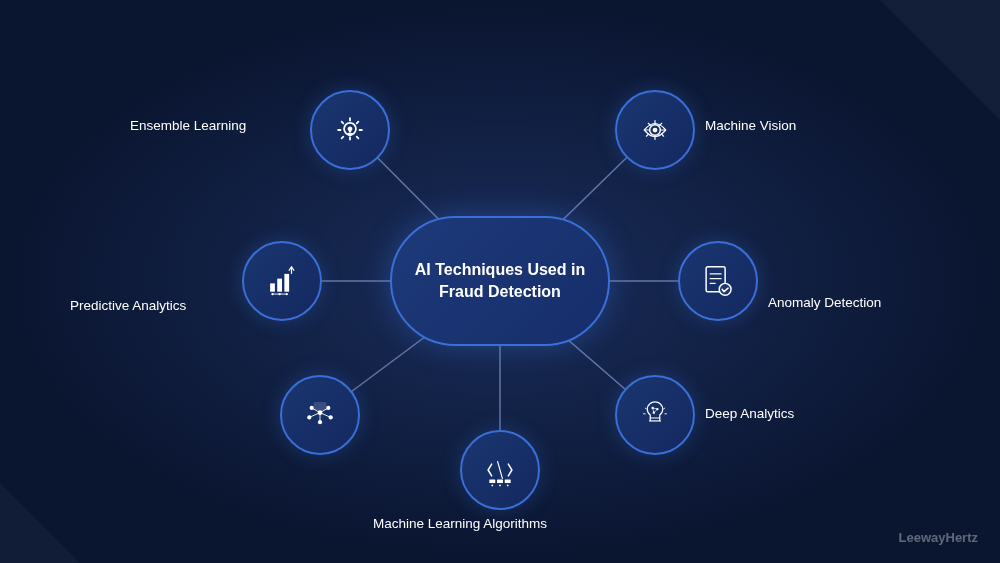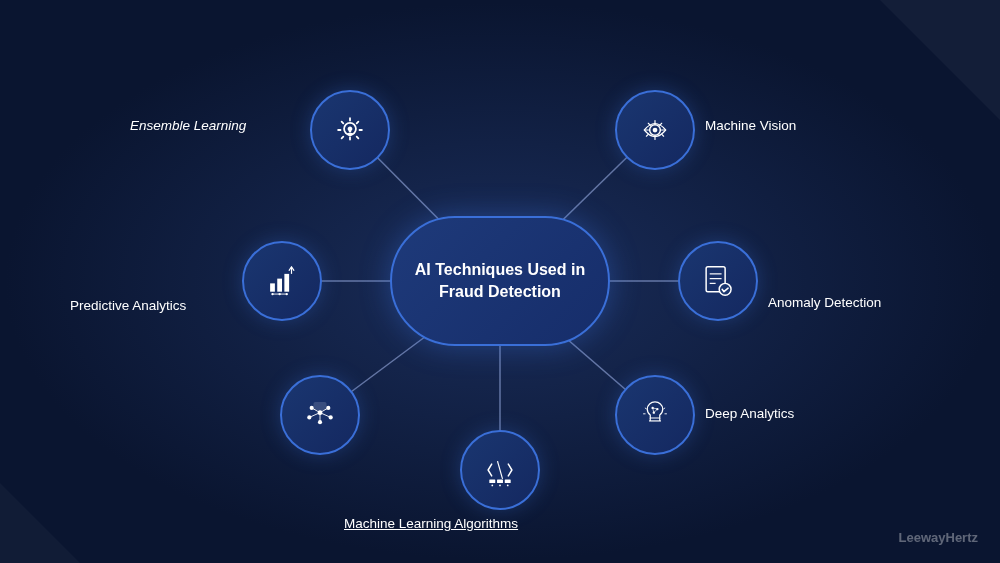--- a/index.html
+++ b/index.html
@@ -154,21 +154,21 @@
   <div class="sat-node" style="left:310px;top:90px;">
     <svg viewBox="0 0 64 64" fill="white">
 
       <circle cx="32" cy="30" r="10" stroke="white" stroke-width="3" fill="none"></circle>
       <path d="M32 16v-4M32 48v-4M16 32h-4M52 32h-4M20.7 20.7l-2.8-2.8M46.1 46.1l-2.8-2.8M20.7 43.3l-2.8 2.8M46.1 17.9l-2.8 2.8" stroke="white" stroke-width="3" fill="none" stroke-linecap="round"></path>
       <path d="M28 30c0-2.2 1.8-4 4-4s4 1.8 4 4c0 1.5-.9 2.8-2 3.5V36h-4v-2.5c-1.1-.7-2-2-2-3.5z" fill="white"></path>
       <rect x="28" y="37" width="8" height="2" rx="1" fill="white"></rect>
       <rect x="29" y="40" width="6" height="2" rx="1" fill="white"></rect>
     </svg>
   </div>
-  <div class="sat-label" style="left:130px;top:117px;font-style:italic;">Ensemble Learning</div>
+  <div class="sat-label" style="left:130px;top:117px;">Ensemble Learning</div>
 
   <div class="sat-node" style="left:615px;top:90px;">
     <svg viewBox="0 0 64 64" fill="white">
       <circle cx="32" cy="32" r="9" fill="none" stroke="white" stroke-width="2.5"></circle>
       <circle cx="32" cy="32" r="4" fill="white"></circle>
 
       <path d="M32 16v5M32 43v5M16 32h5M43 32h5M20.7 20.7l3.5 3.5M43.5 39.5l3 3M43.3 20.7l-3.5 3.5M20.5 39.5l-3 3" stroke="white" stroke-width="2" fill="none" stroke-linecap="round"></path>
 
       <path d="M14 32 Q32 10 50 32 Q32 54 14 32z" stroke="white" stroke-width="2" fill="none"></path>
     </svg>
@@ -261,17 +261,17 @@
 
       <rect x="14" y="48" width="10" height="6" rx="1" fill="white"></rect>
       <rect x="27" y="48" width="10" height="6" rx="1" fill="white"></rect>
       <rect x="40" y="48" width="10" height="6" rx="1" fill="white"></rect>
 
       <circle cx="19" cy="58" r="1.5" fill="white"></circle>
       <circle cx="32" cy="58" r="1.5" fill="white"></circle>
       <circle cx="45" cy="58" r="1.5" fill="white"></circle>
     </svg>
   </div>
-  <div class="sat-label" style="left:344px;top:515px;text-decoration:underline;">Machine Learning Algorithms</div>
+  <div class="sat-label" style="left:373px;top:515px;">Machine Learning Algorithms</div>
 
 </div>
 
 <div class="watermark">LeewayHertz</div>
 
 </body></html>

